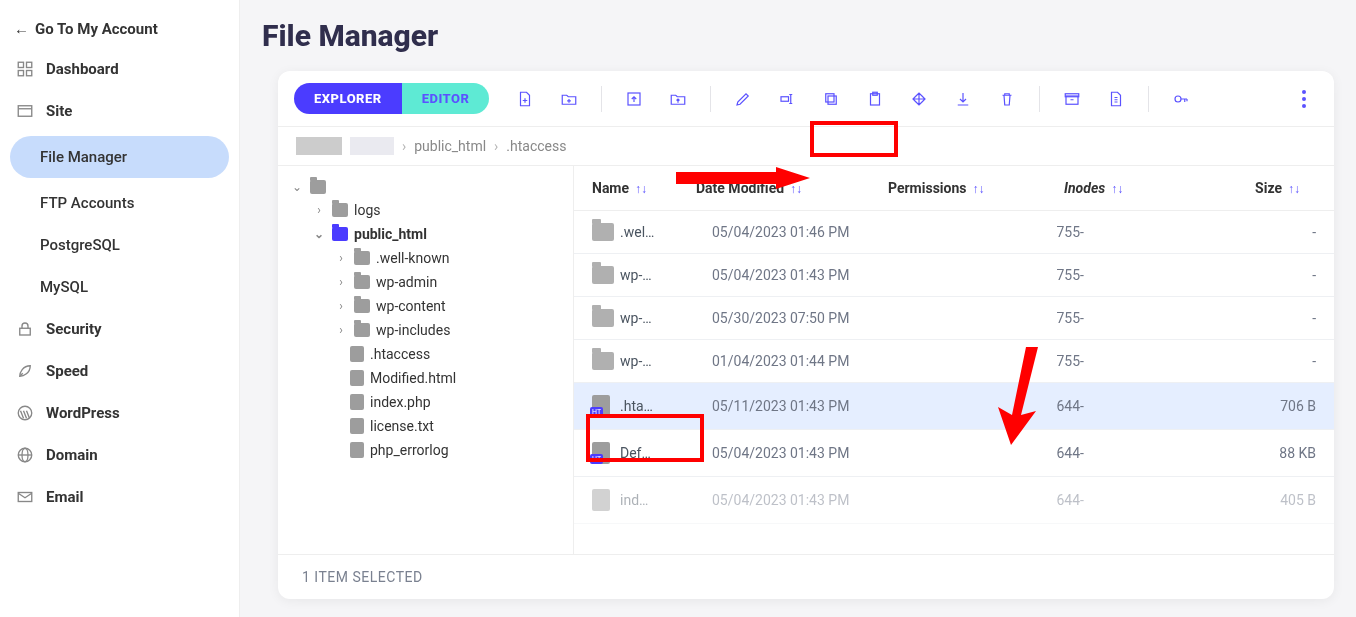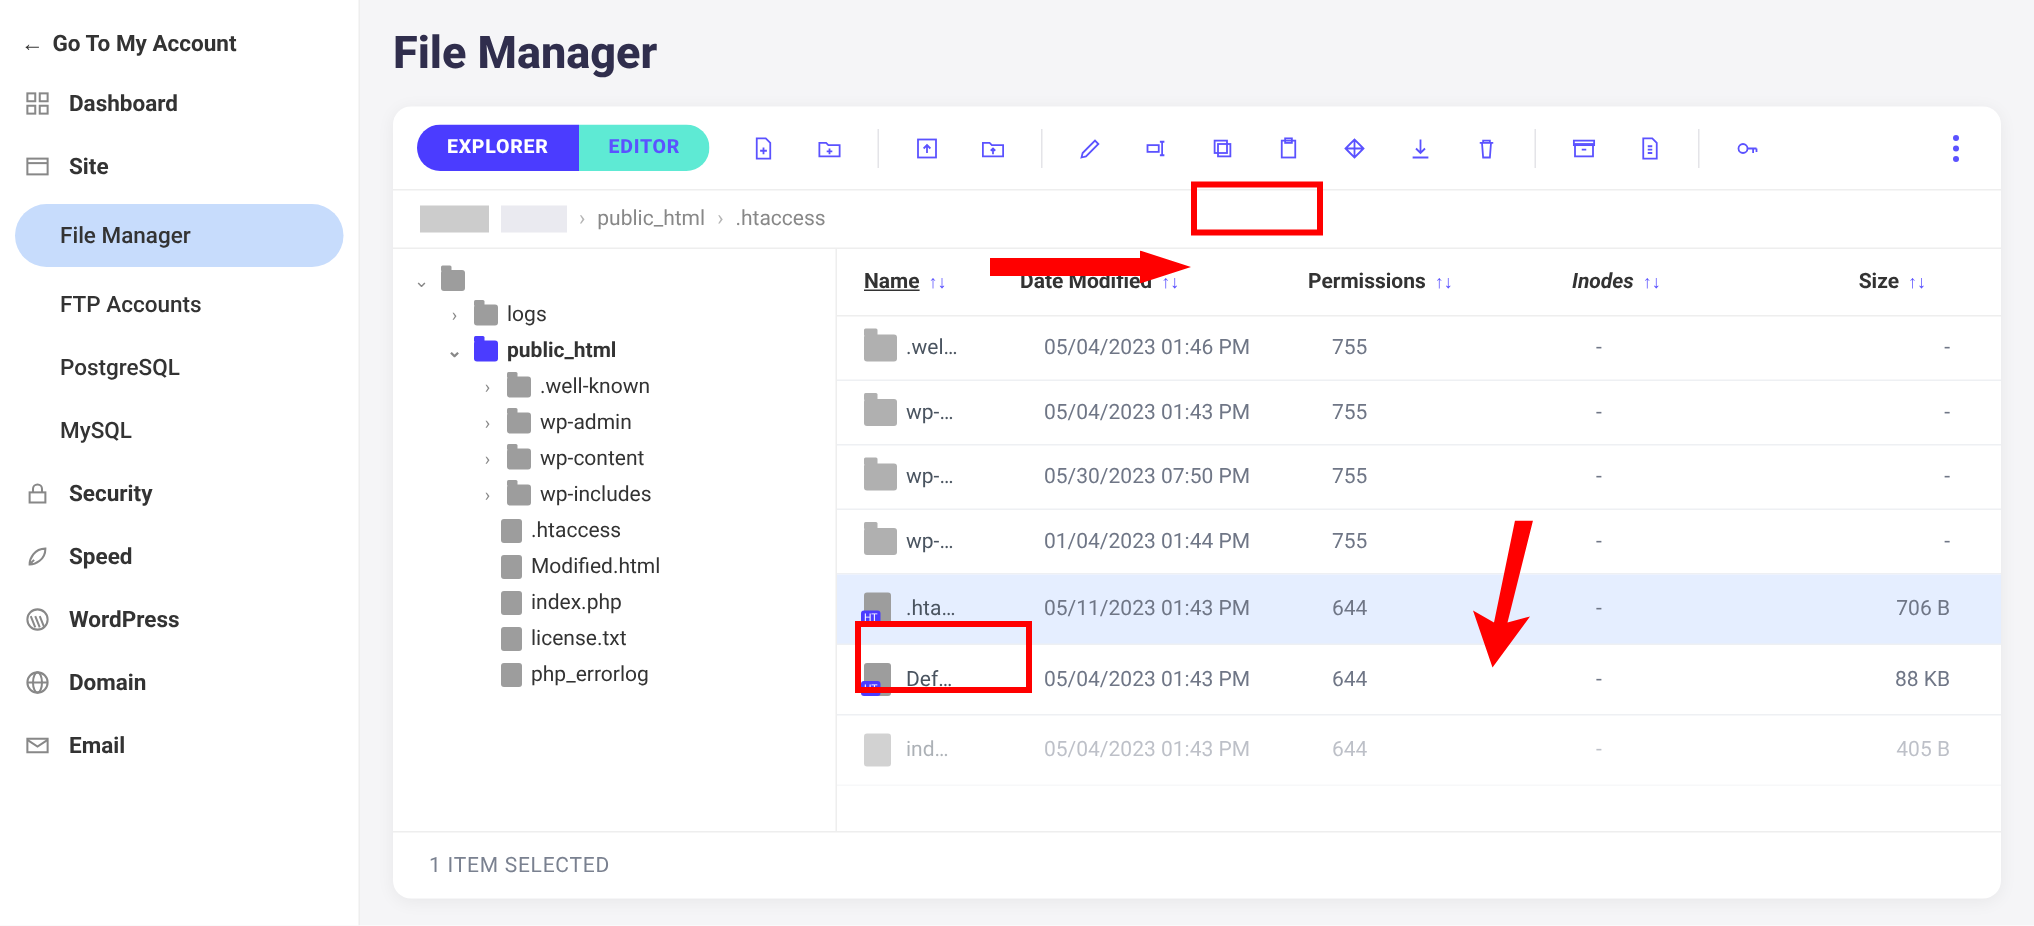--- a/index.html
+++ b/index.html
@@ -8,21 +8,21 @@
 .sidebar { width: 240px; background: #fff; padding-top: 10px; border-right: 1px solid #eee; }
 .back-link { display: flex; align-items: center; gap: 6px; padding: 10px 14px; font-weight: 700; font-size: 15px; cursor: pointer; }
 .nav-item { display: flex; align-items: flex-end; gap: 12px; padding: 12px 16px; font-size: 15px; cursor: pointer; color: #333; }
 .nav-item.bold { font-weight: 700; }
 .nav-item.sub { padding-left: 40px; font-weight: 500; }
 .nav-item.active { background: #c7dcfc; border-radius: 999px; margin: 4px 10px; padding-left: 30px; }
 .nav-icon { width: 18px; height: 18px; display: inline-flex; align-items: center; justify-content: center; color: #888; }
 .nav-icon svg { width: 18px; height: 18px; }
 .main { flex: 1; padding: 18px 22px; overflow: hidden; display: flex; flex-direction: column; position: relative; }
 .page-title { font-size: 30px; font-weight: 800; color: #302e4d; margin-bottom: 18px; }
-.panel { background: #fff; border-radius: 12px; box-shadow: 0 2px 12px rgba(0,0,0,.06); flex: 1; display: flex; flex-direction: column; overflow: hidden; position: relative; }
+.panel { background: #fff; border-radius: 12px; box-shadow: 0 2px 12px rgba(0,0,0,.06); flex: 1; display: flex; flex-direction: column; overflow: hidden; position: relative; margin-left: 16px; }
 .toolbar { display: flex; align-items: center; padding: 12px 16px; gap: 8px; border-bottom: 1px solid #eee; }
 .pill-group { display: flex; border-radius: 999px; overflow: hidden; margin-right: 10px; }
 .pill { padding: 8px 20px; font-size: 13px; font-weight: 800; letter-spacing: .5px; cursor: pointer; }
 .pill.active { background: #4b3cff; color: #fff; }
 .pill.inactive { background: #5eead4; color: #5b52ff; }
 .tbtn { width: 36px; height: 28px; display: inline-flex; align-items: center; justify-content: center; color: #5b52ff; cursor: pointer; border-radius: 4px; }
 .tbtn svg { width: 18px; height: 18px; stroke: currentColor; fill: none; stroke-width: 1.6; }
 .vsep { width: 1px; height: 26px; background: #e4e4e8; margin: 0 6px; }
 .dots { width: 28px; height: 28px; display: inline-flex; flex-direction: column; align-items: center; justify-content: center; gap: 3px; margin-left: auto; cursor: pointer; }
 .dots span { width: 4px; height: 4px; border-radius: 50%; background: #5b52ff; }
@@ -39,38 +39,38 @@
 .tree-row { display: flex; align-items: center; gap: 6px; padding: 4px 0; font-size: 14px; color: #333; cursor: pointer; }
 .tree-row .exp { width: 14px; text-align: center; color: #888; font-size: 12px; user-select: none; }
 .tree-row.bold { font-weight: 700; }
 .folder-icon { width: 16px; height: 14px; background: #9d9d9d; border-radius: 2px; display: inline-block; position: relative; }
 .folder-icon:before { content: ""; position: absolute; top: -3px; left: 0; width: 7px; height: 4px; background: #9d9d9d; border-radius: 1px; }
 .folder-icon.blue { background: #4b3cff; }
 .folder-icon.blue:before { background: #4b3cff; }
 .file-icon { width: 14px; height: 16px; background: #9d9d9d; border-radius: 2px; display: inline-block; }
 .table-wrap { flex: 1; overflow: auto; }
 .thead { display: flex; padding: 14px 18px; font-weight: 700; font-size: 14px; border-bottom: 1px solid #eee; }
-.col-name { width: 104px; text-decoration: underline; }
+.col-name { width: 104px; }
 .col-date { width: 192px; }
 .col-perm { width: 176px; }
 .col-inode { width: 146px; font-style: italic; }
 .col-size { width: 90px; text-align: right; }
 .sort { color: #5b52ff; margin-left: 6px; font-size: 12px; display: inline-flex; flex-direction: column; line-height: 5px; }
 .trow { display: flex; align-items: center; padding: 12px 18px; border-bottom: 1px solid #eef0f3; font-size: 14px; cursor: pointer; }
 .trow.selected { background: #e5eeff; }
 .trow .icon-cell { width: 28px; display: flex; }
 .folder-big { width: 22px; height: 18px; background: #b0b0b0; border-radius: 2px; position: relative; }
 .folder-big:before { content: ""; position: absolute; top: -4px; left: 0; width: 9px; height: 5px; background: #b0b0b0; border-radius: 1px; }
 .file-big { width: 18px; height: 22px; background: #9d9d9d; border-radius: 2px; position: relative; }
 .file-ht { background: #9d9d9d; }
 .file-ht:after { content: "HT"; position: absolute; bottom: 0; left: -2px; font-size: 7px; background: #4b3cff; color: #fff; padding: 1px 2px; border-radius: 2px; }
 .cell { white-space: nowrap; overflow: hidden; text-overflow: ellipsis; }
 .cell.name { width: 92px; color: #4a5460; }
 .cell.date { width: 192px; color: #6f7686; }
-.cell.perm { width: 176px; color: #6f7686; }
+.cell.perm { width: 176px; color: #6f7686; text-align: right; }
 .cell.inode { width: 146px; color: #6f7686; }
 .cell.size { width: 90px; text-align: right; color: #6f7686; }
 .status-bar { border-top: 1px solid #eee; padding: 14px 24px; color: #7a8190; font-size: 14px; letter-spacing: .5px; }
 .red-arrow-svg { position: absolute; pointer-events: none; }
 </style>
 </head>
 <body>
 
 <div class="app">
   <aside class="sidebar">

